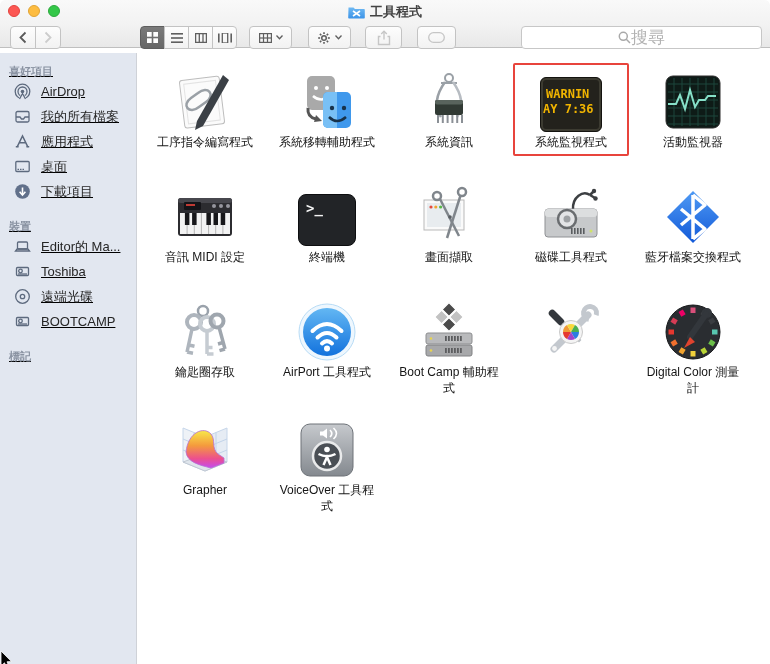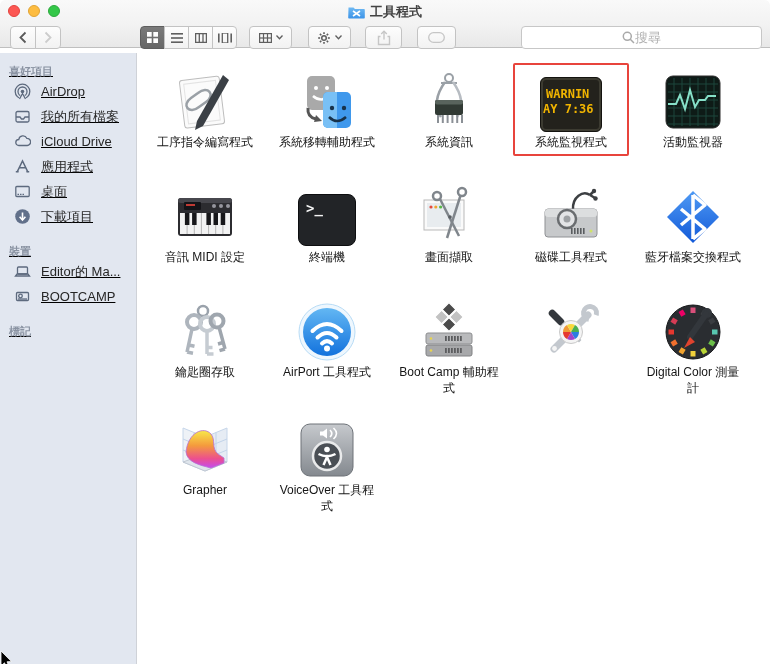--- a/index.html
+++ b/index.html
@@ -33,21 +33,21 @@
   .nav-group .tbtn { width:26px; }
   .view-group { left:140px; }
   .view-group .tbtn { width:25px; }
   .arrange-btn { left:249px; width:43px; gap:4px; }
   .gear-btn { left:308px; width:43px; gap:4px; }
   .share-btn { left:365px; width:37px; }
   .tag-btn { left:417px; width:39px; }
   .search-field { position:absolute; top:4px; right:8px; width:241px; height:23px;
     background:#fff; border:1px solid #c7c7c7; border-radius:4px;
     display:flex; align-items:center; justify-content:center; 
-    color:#b2b2b2; font-size:13px; }
+    color:#b2b2b2; font-size:17px; }
 
   
   .sidebar { position:absolute; top:53px; left:0; bottom:0; width:137px;
     background:#e2e7f0; border-right:1px solid #cfd2d8; padding-top:8px; overflow:hidden;text-decoration:underline; }
   .sb-header { font-size:11px; font-weight:bold; color:#8a93a2; padding:3px 0 4px 9px; height:18px; }
   .sb-section { margin-bottom:12px; }
   .sb-item { height:25px; display:flex; align-items:center; gap:10px; padding-left:13px;
     font-size:13px; color:#262626; white-space:nowrap; cursor:default; }
   .sb-icon { width:18px; height:18px; flex:0 0 18px; display:flex; align-items:center; justify-content:center; }
 
@@ -243,28 +243,20 @@
           <svg width="17" height="17" viewBox="0 0 17 17">
               <g fill="none" stroke="#5d6a7e" stroke-width="1.3">
                 <rect x="2" y="3.5" width="13" height="10.5" rx="1.5"></rect>
                 <path d="M2 9 h4 l1.5 2 h2 L11 9 h4"></path>
               </g>
             </svg>
         </span>
         <span>我的所有檔案</span>
       </div>
 
-      <div class="sb-item">
-        <span class="sb-icon">
-          <svg width="17" height="17" viewBox="0 0 17 17">
-              <path d="M4.8 12.5 a3 3 0 0 1 0 -6 a4.2 4.2 0 0 1 8 -1.2 a3.2 3.2 0 0 1 0.4 7.2 z" fill="none" stroke="#5d6a7e" stroke-width="1.3"></path>
-            </svg>
-        </span>
-        <span>iCloud Drive</span>
-      </div>
 
       <div class="sb-item">
         <span class="sb-icon">
           <svg width="17" height="17" viewBox="0 0 17 17">
               <g fill="none" stroke="#5d6a7e" stroke-width="1.5">
                 <path d="M3.2 13.8 L8.5 3 L13.8 13.8"></path>
                 <line x1="5.4" y1="9.8" x2="11.6" y2="9.8"></line>
                 <line x1="1.8" y1="13.8" x2="4.6" y2="13.8"></line>
                 <line x1="12.4" y1="13.8" x2="15.2" y2="13.8"></line>
               </g>
@@ -310,21 +302,44 @@
           <svg width="17" height="17" viewBox="0 0 17 17">
               <g fill="none" stroke="#5d6a7e" stroke-width="1.3">
                 <rect x="3.5" y="4" width="10" height="7" rx="1"></rect>
                 <path d="M1.5 13 h14 l-1.6 -2 h-10.8 z"></path>
               </g>
             </svg>
         </span>
         <span>Editor的 Ma...</span>
       </div>
 
-
+      <div class="sb-item">
+        <span class="sb-icon">
+          <svg width="17" height="17" viewBox="0 0 17 17">
+              <g fill="none" stroke="#5d6a7e" stroke-width="1.3">
+                <rect x="2.5" y="4.5" width="12" height="8" rx="1"></rect>
+                <circle cx="6.5" cy="8" r="1.8"></circle>
+                <line x1="4" y1="11" x2="13" y2="11"></line>
+              </g>
+            </svg>
+        </span>
+        <span>Toshiba</span>
+      </div>
+
+      <div class="sb-item">
+        <span class="sb-icon">
+          <svg width="17" height="17" viewBox="0 0 17 17">
+              <g fill="none" stroke="#5d6a7e" stroke-width="1.3">
+                <circle cx="8.5" cy="8.5" r="6.8"></circle>
+                <circle cx="8.5" cy="8.5" r="2.2"></circle>
+              </g>
+            </svg>
+        </span>
+        <span>遠端光碟</span>
+      </div>
 
       <div class="sb-item">
         <span class="sb-icon">
           <svg width="17" height="17" viewBox="0 0 17 17">
               <g fill="none" stroke="#5d6a7e" stroke-width="1.3">
                 <rect x="2.5" y="4.5" width="12" height="8" rx="1"></rect>
                 <circle cx="6.5" cy="8" r="1.8"></circle>
                 <line x1="4" y1="11" x2="13" y2="11"></line>
               </g>
             </svg>

